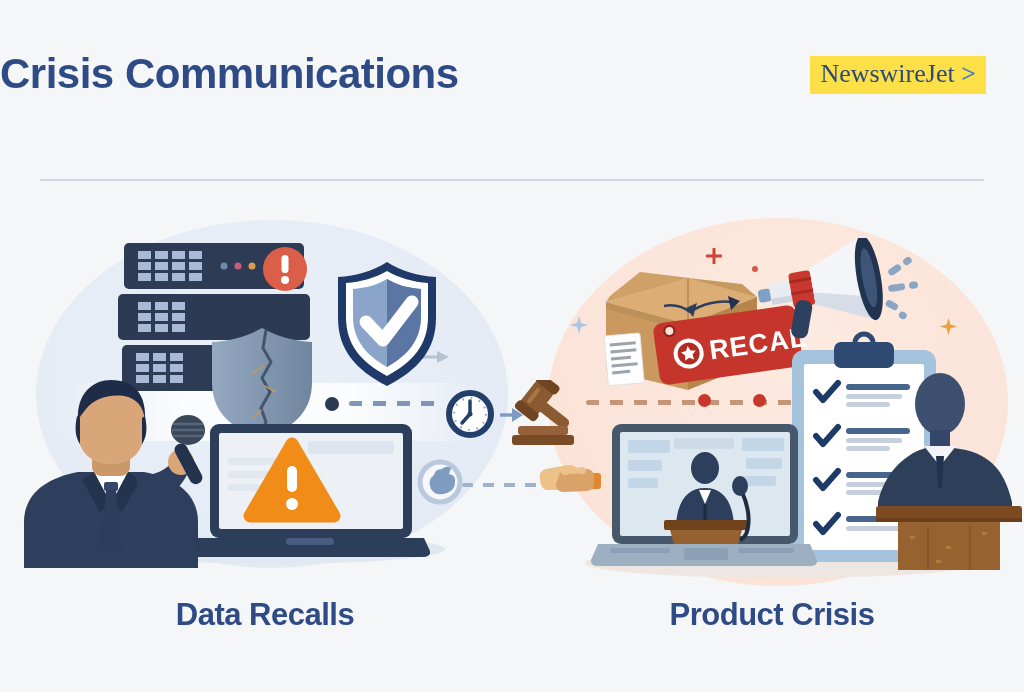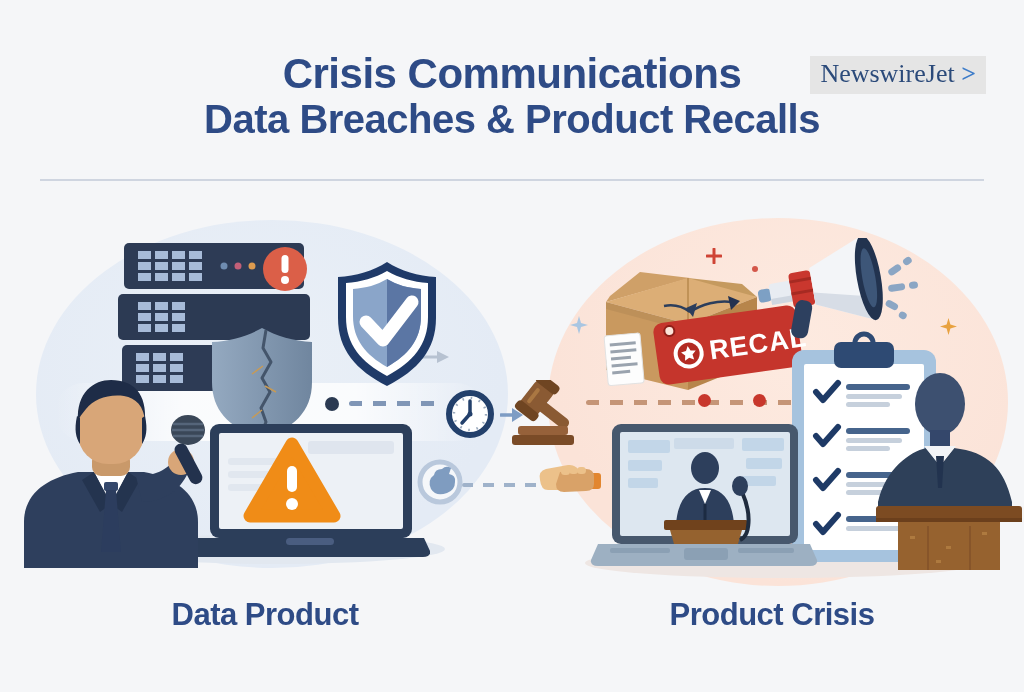--- a/index.html
+++ b/index.html
@@ -3,24 +3,24 @@
 <meta charset="utf-8">
 <style>
   html,body{margin:0;padding:0;}
   #canvas{
     position:relative; width:1024px; height:692px; overflow:hidden;
     background:var(--background,#f5f6f8);
     font-family:"Liberation Sans", sans-serif;
   }
   .abs{position:absolute;}
   
-  .title-block{top:50px; left:0; width:100%; text-align:center; line-height:1.12;}
+  .title-block{top:50px; left:0; width:100%; line-height:1.12;}
   .title-line1{font-size:42px; font-weight:700; color:var(--title-blue,#2e4b86); letter-spacing:-0.5px;}
   .title-line2{font-size:40px; font-weight:700; color:var(--title-blue,#2e4b86); letter-spacing:-0.5px;}
-  .logo{top:56px; right:38px; background:#e5e5e5; padding:3px 10px 5px 10px;
+  .logo{top:56px; right:38px; background:#fde047; padding:3px 10px 5px 10px;
         font-family:"Liberation Serif", serif; font-size:26px; color:var(--logo-blue,#2b4a7a);}
   .logo .arr{color:var(--logo-accent,#3d7cc9); font-weight:bold;}
   .divider{top:179px; left:40px; width:944px; height:2px; background:var(--divider,#cfd5e0);}
   
   .blob-left{left:36px; top:220px; width:472px; height:348px; border-radius:50%;
     background:radial-gradient(ellipse at 45% 40%, #eaf0f7 0%, var(--left-blob,#e4ebf5) 70%);}
   .blob-right{left:548px; top:218px; width:460px; height:368px; border-radius:50%;
     background:radial-gradient(ellipse at 55% 35%, #fdeae0 0%, var(--right-blob,#fbe3d8) 70%);}
   .band-left{left:55px; top:383px; width:430px; height:58px; border-radius:30px;
     background:linear-gradient(90deg, rgba(255,255,255,0), rgba(255,255,255,.8) 30%, rgba(255,255,255,.8) 70%, rgba(255,255,255,0));}
@@ -45,21 +45,20 @@
   .label-left{left:115px;} .label-right{left:622px;}
   svg{display:block;}
 </style>
 </head>
 <body>
 
 <div id="canvas">
 
   <div class="abs title-block">
     <div class="title-line1">Crisis Communications</div>
-    <div class="title-line2">Data Breaches &amp; Product Recalls</div>
   </div>
   <div class="abs logo"><span>NewswireJet</span> <span class="arr">&gt;</span></div>
   <div class="abs divider"></div>
 
   <div class="abs blob-left"></div>
   <div class="abs blob-right"></div>
   <div class="abs band-left"></div>
   <div class="abs shadow-left"></div>
   <div class="abs shadow-right"></div>
 
@@ -372,16 +371,16 @@
       <path d="M52 166 V210 M94 166 V210" stroke="#87552a" stroke-width="2"></path>
       <g fill="#ae7a3f">
           <rect x="34" y="176" width="5" height="3"></rect>
           <rect x="70" y="186" width="5" height="3"></rect>
           <rect x="106" y="172" width="5" height="3"></rect>
           <rect x="60" y="200" width="5" height="3"></rect>
         </g>
     </g>
   </svg>
 
-  <div class="abs panel-label label-left">Data Product</div>
+  <div class="abs panel-label label-left">Data Recalls</div>
   <div class="abs panel-label label-right">Product Crisis</div>
 
 </div>
 
 </body></html>

